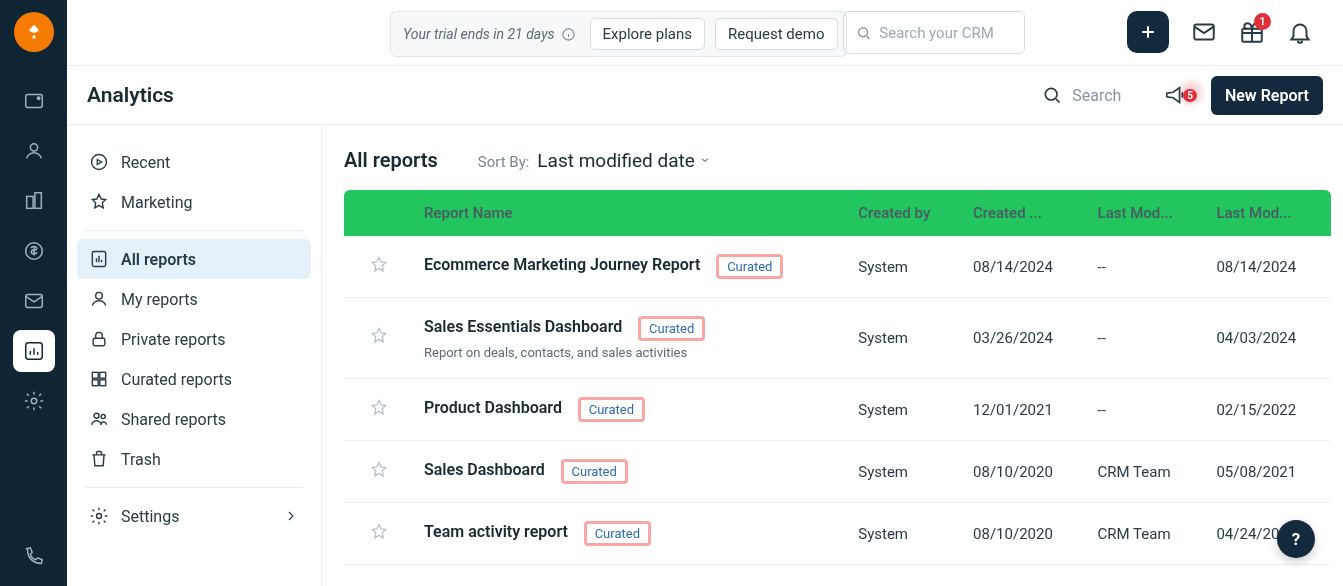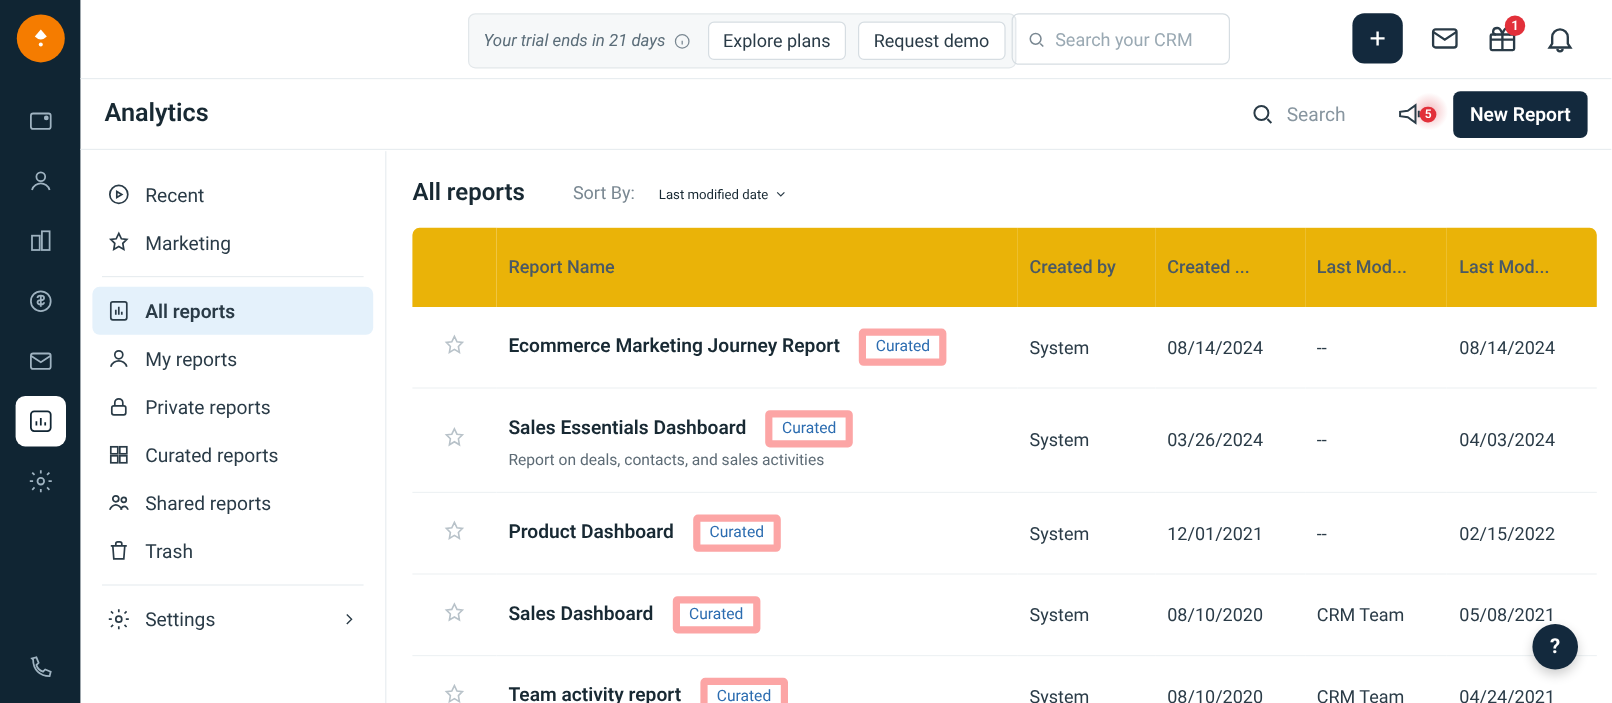--- a/index.html
+++ b/index.html
@@ -43,34 +43,34 @@
     .nav-item svg { stroke:#2a3b47; stroke-width:1.7; fill:none; flex-shrink:0;}
     .nav-item.active { background:#e4f1fb; font-weight:600; }
     .nav-sep { height:1px; background:#e8edf0; margin:8px 8px; }
     .nav-item .chev { margin-left:auto; }
 
     
     .main { position:absolute; left:322px; top:126px; right:12px; bottom:0; padding:22px 0 0 22px; overflow:auto;}
     .main-header { display:flex; align-items:center; gap:40px; margin-bottom:18px;}
     .main-header h2 { font-size:20px; font-weight:600; color:#182933; }
     .sortby { color:#7a8892; font-size:15px; }
-    .sortval { color:#182933; font-size:11px; cursor:pointer; display:inline-flex; align-items:center; gap:4px; margin-left:16px;}
+    .sortval { color:#182933; font-size:19px; cursor:pointer; display:inline-flex; align-items:center; gap:4px; margin-left:4px;}
 
     
     table { width:100%; border-collapse:collapse; font-size:15px; }
-    thead th { text-align:left; color:#4a5964; font-weight:500; background:#eab308; padding:24px 10px; font-size:15px;margin-top:40px;}
+    thead th { text-align:left; color:#4a5964; font-weight:500; background:#22c55e; padding:14px 10px; font-size:15px;margin-top:40px;}
     thead th:first-child { border-top-left-radius:6px; width:70px;}
     thead th:last-child { border-top-right-radius:6px; }
     tbody tr { border-bottom:1px solid #eef2f4; }
     tbody td { padding:18px 10px; vertical-align:middle; color:#2a3b47;}
     tbody td:first-child { text-align:center;}
     .starcell svg { stroke:#b8c2c9; fill:none; stroke-width:1.6; cursor:pointer;}
     .report-name { font-weight:600; color:#182933; font-size:16px; }
     .report-desc { color:#5d6b75; font-size:13px; margin-top:4px;}
-    .tag { display:inline-block; border:6px solid #fca5a5; color:#2b6cb0; border-radius:4px; padding:2px 8px; font-size:13px; margin-left:12px; vertical-align:middle;text-align:right;}
+    .tag { display:inline-block; border:3px solid #fca5a5; color:#2b6cb0; border-radius:4px; padding:2px 8px; font-size:13px; margin-left:12px; vertical-align:middle;text-align:right;}
 
     .help-fab { position:absolute; right:28px; bottom:28px; width:38px; height:38px; border-radius:50%; background:#13293d; color:#fff; display:flex; align-items:center; justify-content:center; font-weight:700; font-size:17px; cursor:pointer; box-shadow:0 4px 10px rgba(0,0,0,0.2);}
   </style>
 </head>
 <body>
 
 <div class="iconrail">
   <div class="logo">
     <svg width="20" height="20" viewBox="0 0 24 24">
         <path d="M12 3 L6 10 Q12 16 18 10 Z" fill="#fff"></path>

